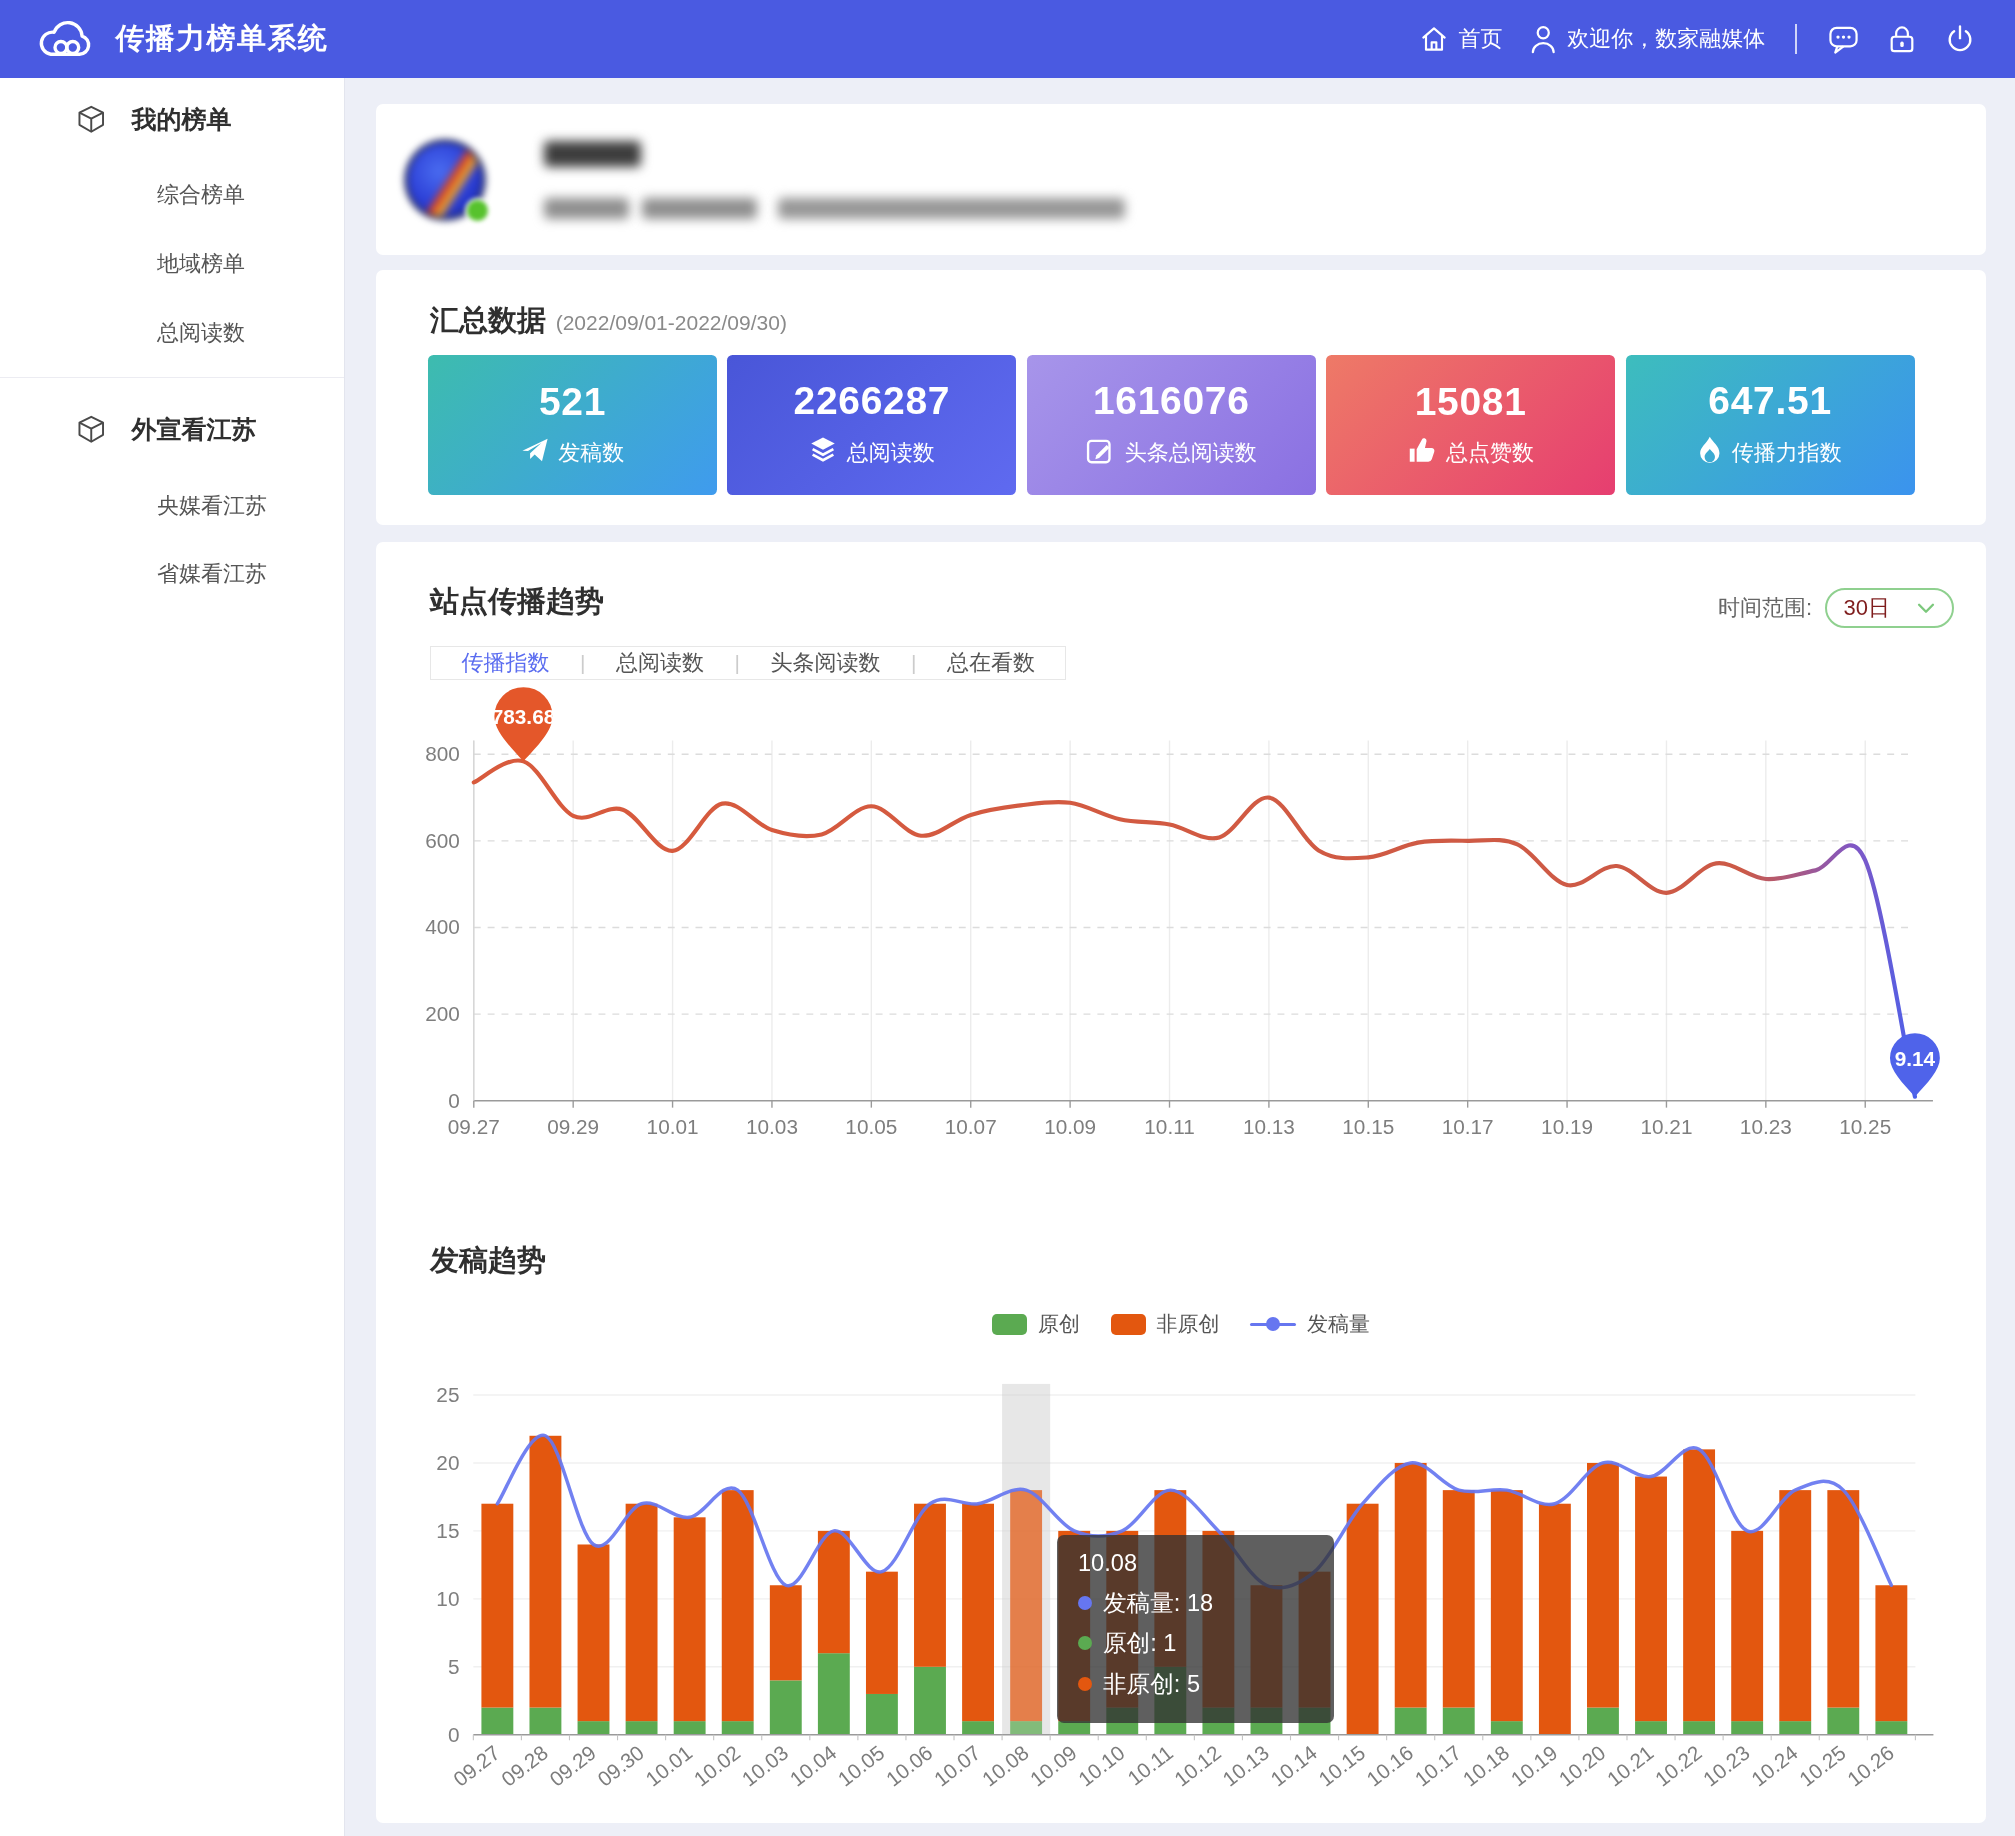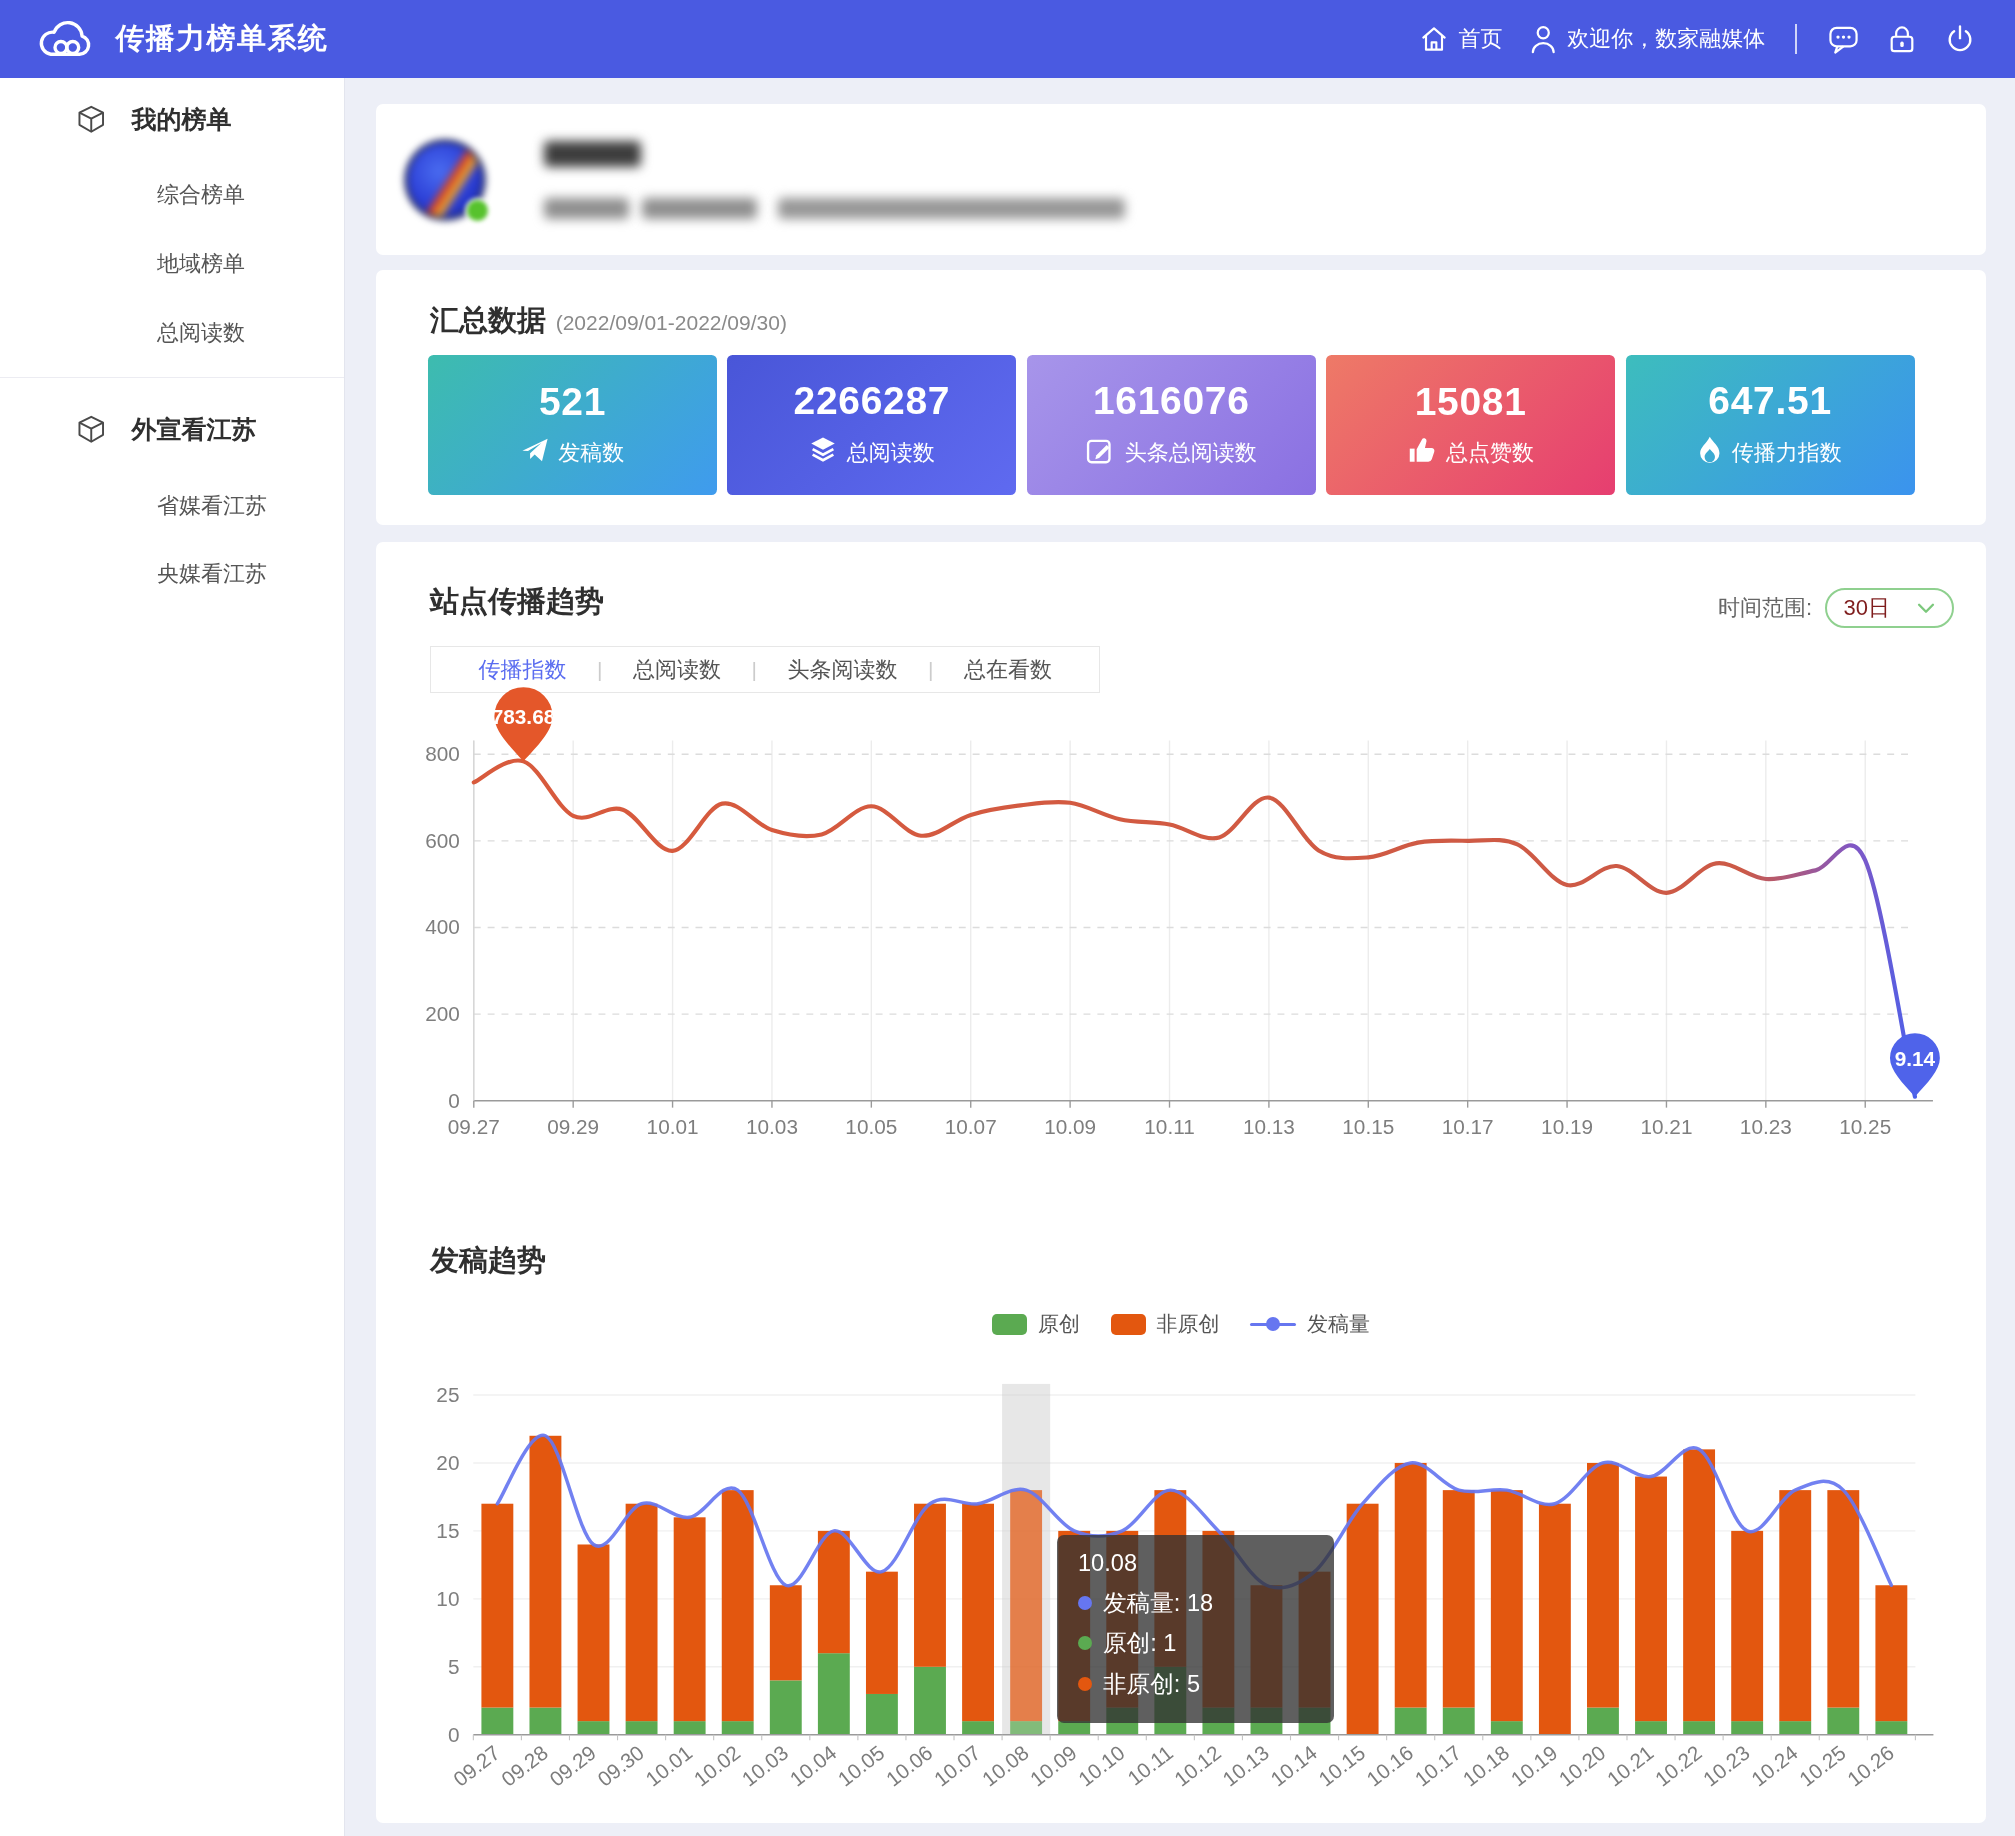--- a/index.html
+++ b/index.html
@@ -48,21 +48,21 @@
   .date-range { font-size:21px; font-weight:normal; color:#8a8a8a; margin-left:9.7px; }
   .stats-row { position:absolute; left:52px; top:85px; display:flex; gap:10.4px; }
   .stat-card { width:289px; height:140px; border-radius:5.5px; color:#fff; display:flex; flex-direction:column; align-items:center; justify-content:center; gap:12.5px; }
   .stat-value { font-size:39px; font-weight:bold; letter-spacing:0.7px; }
   .stat-label-row { display:flex; align-items:center; gap:9.7px; font-size:22px; }
 
   
   .timerange { position:absolute; right:32px; top:46px; display:flex; align-items:center; gap:13px; font-size:22px; color:#666; }
   .time-pill { display:flex; align-items:center; justify-content:space-between; width:129px; height:40px; padding:0 16.6px;
                border:2.1px solid #8fd08f; border-radius:21px; color:#7f1d1d; font-size:22px; cursor:pointer; }
-  .tabbar { position:absolute; left:54px; top:104px; display:flex; align-items:center; height:47px; border:1.4px solid #e7e7e7; background:#fff; padding:0 17px; }
+  .tabbar { position:absolute; left:54px; top:104px; display:flex; align-items:center; height:34px; border:1.4px solid #e7e7e7; background:#fff; padding:0 0; }
   .tab { font-size:22px; color:#555; padding:0 30.5px; cursor:pointer; }
   .tab.active { color:#5a6cf0; }
   .tab-sep { color:#ccc; font-size:21px; }
   .chart-wrap { position:absolute; }
   #lineChart { left:28px; top:143px; width:1553px; height:485px; }
   #barChart { left:28px; top:825px; width:1553px; height:472px; }
   .pub-title { left:54px; top:699px; }
   .legend-row { position:absolute; left:0; top:768px; width:1610px; display:flex; justify-content:center; align-items:center; gap:30.5px; }
   .legend-item { display:flex; align-items:center; gap:11px; font-size:21px; color:#555; cursor:pointer; }
   .legend-swatch { width:35px; height:21px; border-radius:4.9px; }
@@ -145,22 +145,22 @@
       <div class="sb-item">地域榜单</div>
       <div class="sb-item">总阅读数</div>
       <div class="sb-sep"></div>
       <div class="sb-group">
     <svg width="30.5" height="30.5" viewBox="0 0 44 44">
       <path d="M22 4 L39 12.5 V30 L22 40 L5 30 V12.5 Z" fill="none" stroke="#4a4a4a" stroke-width="2.8" stroke-linejoin="round"></path>
       <path d="M5 12.5 L22 21 L39 12.5 M22 21 V40" fill="none" stroke="#4a4a4a" stroke-width="2.8" stroke-linejoin="round"></path>
     </svg>
     <span class="sb-glabel">外宣看江苏</span>
   </div>
+      <div class="sb-item">央媒看江苏</div>
       <div class="sb-item">省媒看江苏</div>
-      <div class="sb-item">央媒看江苏</div>
     </div>
 
   <div class="card profile-card">
     <div class="avatar">
         <div class="swoosh"></div>
       </div>
     <div class="badge"></div>
     <div class="blur-bar name-bar"></div>
     <div class="blur-bar desc-bar1"></div>
     <div class="blur-bar desc-bar2"></div>

